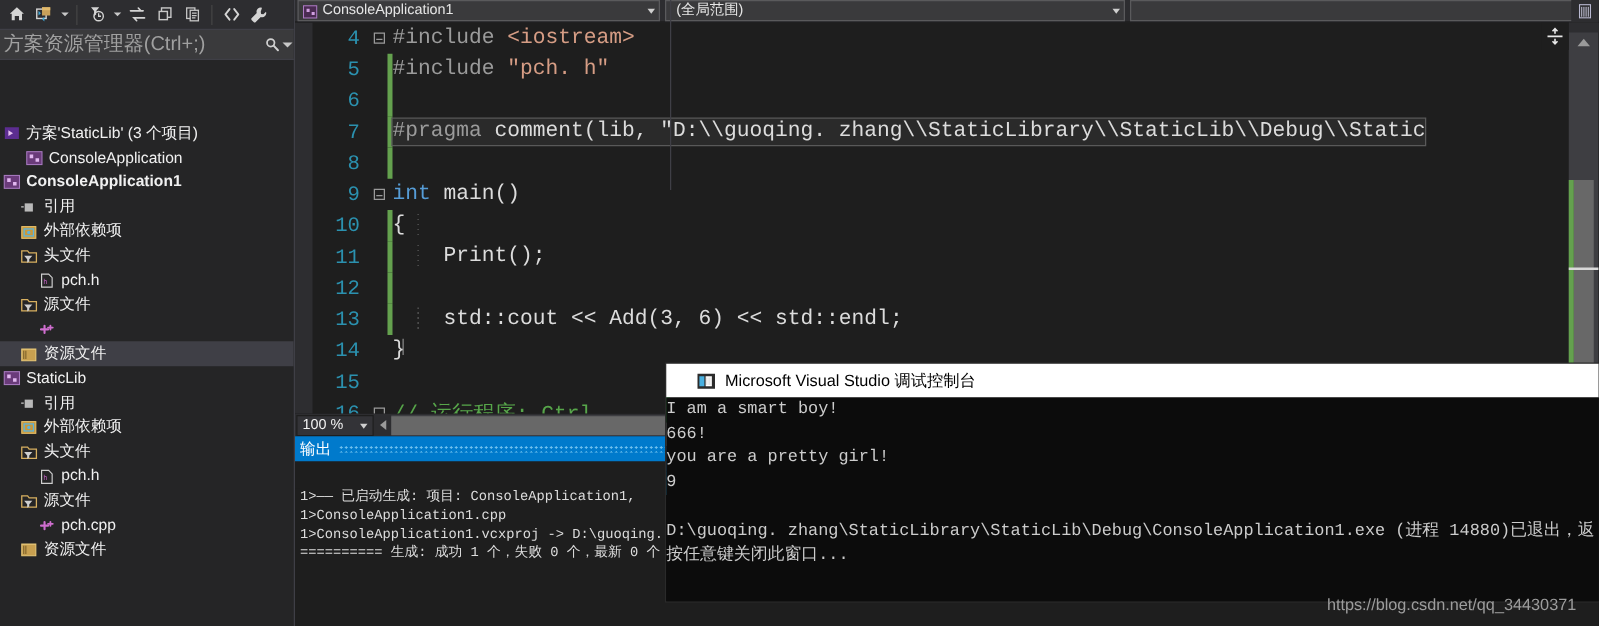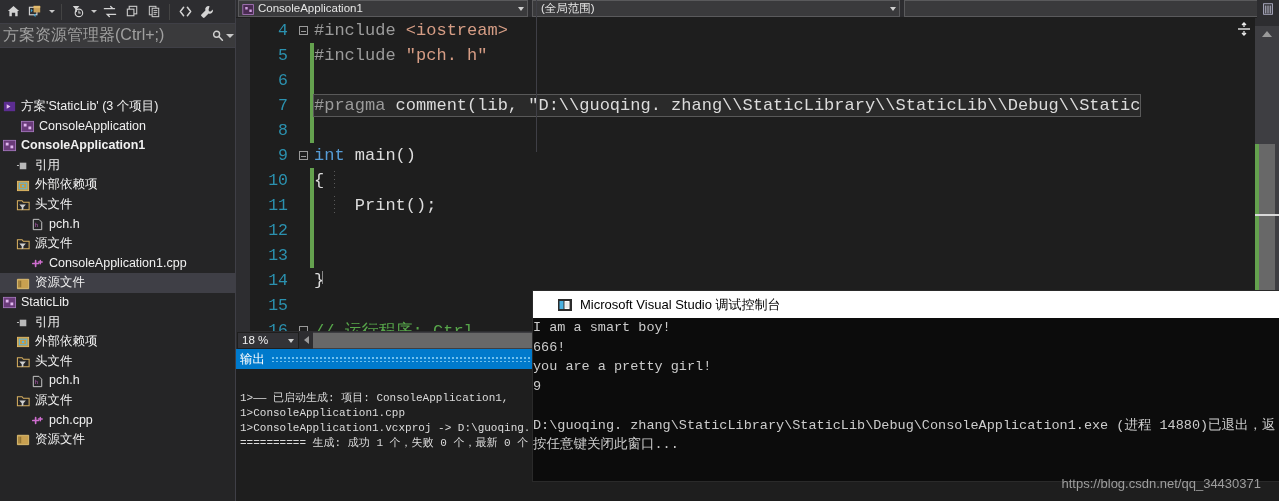--- a/index.html
+++ b/index.html
@@ -316,21 +316,20 @@
           </span>
           <span class="lbl">源文件</span>
         </div>
         <div class="node" style="padding-left: 30px;">
           <span class="ico">
             <svg viewBox="0 0 16 16" width="15" height="15">
               <path d="M3 8 h6 M6 5 v6" stroke="#cf6ecf" stroke-width="1.8" stroke-linecap="round"></path>
               <path d="M9 6.5 h4 M11 4.8 v3.4" stroke="#cf6ecf" stroke-width="1.6" stroke-linecap="round"></path>
             </svg>
           </span>
-          <span class="lbl">ConsoleApplication1.cpp</span>
         </div>
         <div class="node sel" style="padding-left: 16px;">
           <span class="ico">
             <svg viewBox="0 0 16 16" width="15" height="15">
               <path d="M1.5 3.5 h12 v10 h-12z" fill="#c8a050" stroke="#e8c878" stroke-width="0.9"></path>
               <path d="M3.2 5 v7 M5 5 v7" stroke="#7a5f28" stroke-width="0.9"></path>
             </svg>
           </span>
           <span class="lbl">资源文件</span>
         </div>
@@ -442,21 +441,21 @@
       <div id="code-lines">
           <div class="cline"><span class="lnum">4</span><span class="glyph"><span class="box"></span></span><span class="chgbar"></span><span class="ctext"><span class="k-pp">#include</span> <span class="k-str">&lt;iostream&gt;</span></span></div>
           <div class="cline"><span class="lnum">5</span><span class="glyph"></span><span class="chgbar green"></span><span class="ctext"><span class="k-pp">#include</span> <span class="k-str">"pch. h"</span></span></div>
           <div class="cline"><span class="lnum">6</span><span class="glyph"></span><span class="chgbar green"></span><span class="ctext"></span></div>
           <div class="cline"><span class="lnum">7</span><span class="glyph"></span><span class="chgbar green"></span><span class="ctext"><span class="pragma-hl"><span class="k-pp">#pragma</span> comment(lib, "D:\\guoqing. zhang\\StaticLibrary\\StaticLib\\Debug\\Static</span></span></div>
           <div class="cline"><span class="lnum">8</span><span class="glyph"></span><span class="chgbar green"></span><span class="ctext"></span></div>
           <div class="cline"><span class="lnum">9</span><span class="glyph"><span class="box"></span></span><span class="chgbar"></span><span class="ctext"><span class="k-kw">int</span> main()</span></div>
           <div class="cline"><span class="lnum">10</span><span class="glyph"></span><span class="chgbar green"></span><span class="ctext">{<span class="indentguide"></span></span></div>
           <div class="cline"><span class="lnum">11</span><span class="glyph"></span><span class="chgbar green"></span><span class="ctext">    Print();<span class="indentguide"></span></span></div>
           <div class="cline"><span class="lnum">12</span><span class="glyph"></span><span class="chgbar green"></span><span class="ctext"><span class="indentguide"></span></span></div>
-          <div class="cline"><span class="lnum">13</span><span class="glyph"></span><span class="chgbar green"></span></div>
+          <div class="cline"><span class="lnum">13</span><span class="glyph"></span><span class="chgbar green"></span><span class="ctext">    <span class="k-id">std</span>::<span class="k-id">cout</span> &lt;&lt; Add(3, 6) &lt;&lt; <span class="k-id">std</span>::<span class="k-id">endl</span>;<span class="indentguide"></span></span></div>
           <div class="cline"><span class="lnum">14</span><span class="glyph"></span><span class="chgbar"></span><span class="ctext">}<span class="bracebar" style="left: 8px; top: 0px; height: 13px;"></span></span></div>
           <div class="cline"><span class="lnum">15</span><span class="glyph"></span><span class="chgbar"></span><span class="ctext"></span></div>
           <div class="cline"><span class="lnum">16</span><span class="glyph"><span class="box"></span></span><span class="chgbar"></span><span class="ctext"><span class="k-cmt">// 运行程序: Ctrl</span></span></div>
         </div>
 
       <div id="code-vscroll">
         <div id="vs-toprail"></div>
         <div id="vs-up">
             <i></i>
           </div>
@@ -469,21 +468,21 @@
         <svg width="16" height="16" viewBox="0 0 16 16">
           <path d="M8 2 v4 M6 4 l2 -2 l2 2" stroke="#e8e8e8" stroke-width="1.3" fill="none"></path>
           <path d="M2 8 h12" stroke="#e8e8e8" stroke-width="1.4"></path>
           <path d="M8 14 v-4 M6 12 l2 2 l2 -2" stroke="#e8e8e8" stroke-width="1.3" fill="none"></path>
         </svg>
       </div>
     </div>
 
     <div id="zoom-strip">
       <div id="zoom-combo">
-        <span class="txt">18 %</span>
+        <span class="txt">100 %</span>
         <i class="dd"></i>
       </div>
       <div id="hs-left">
           <i></i>
         </div>
       <div id="hs-track">
         <div id="hs-thumb"></div>
       </div>
     </div>
 

